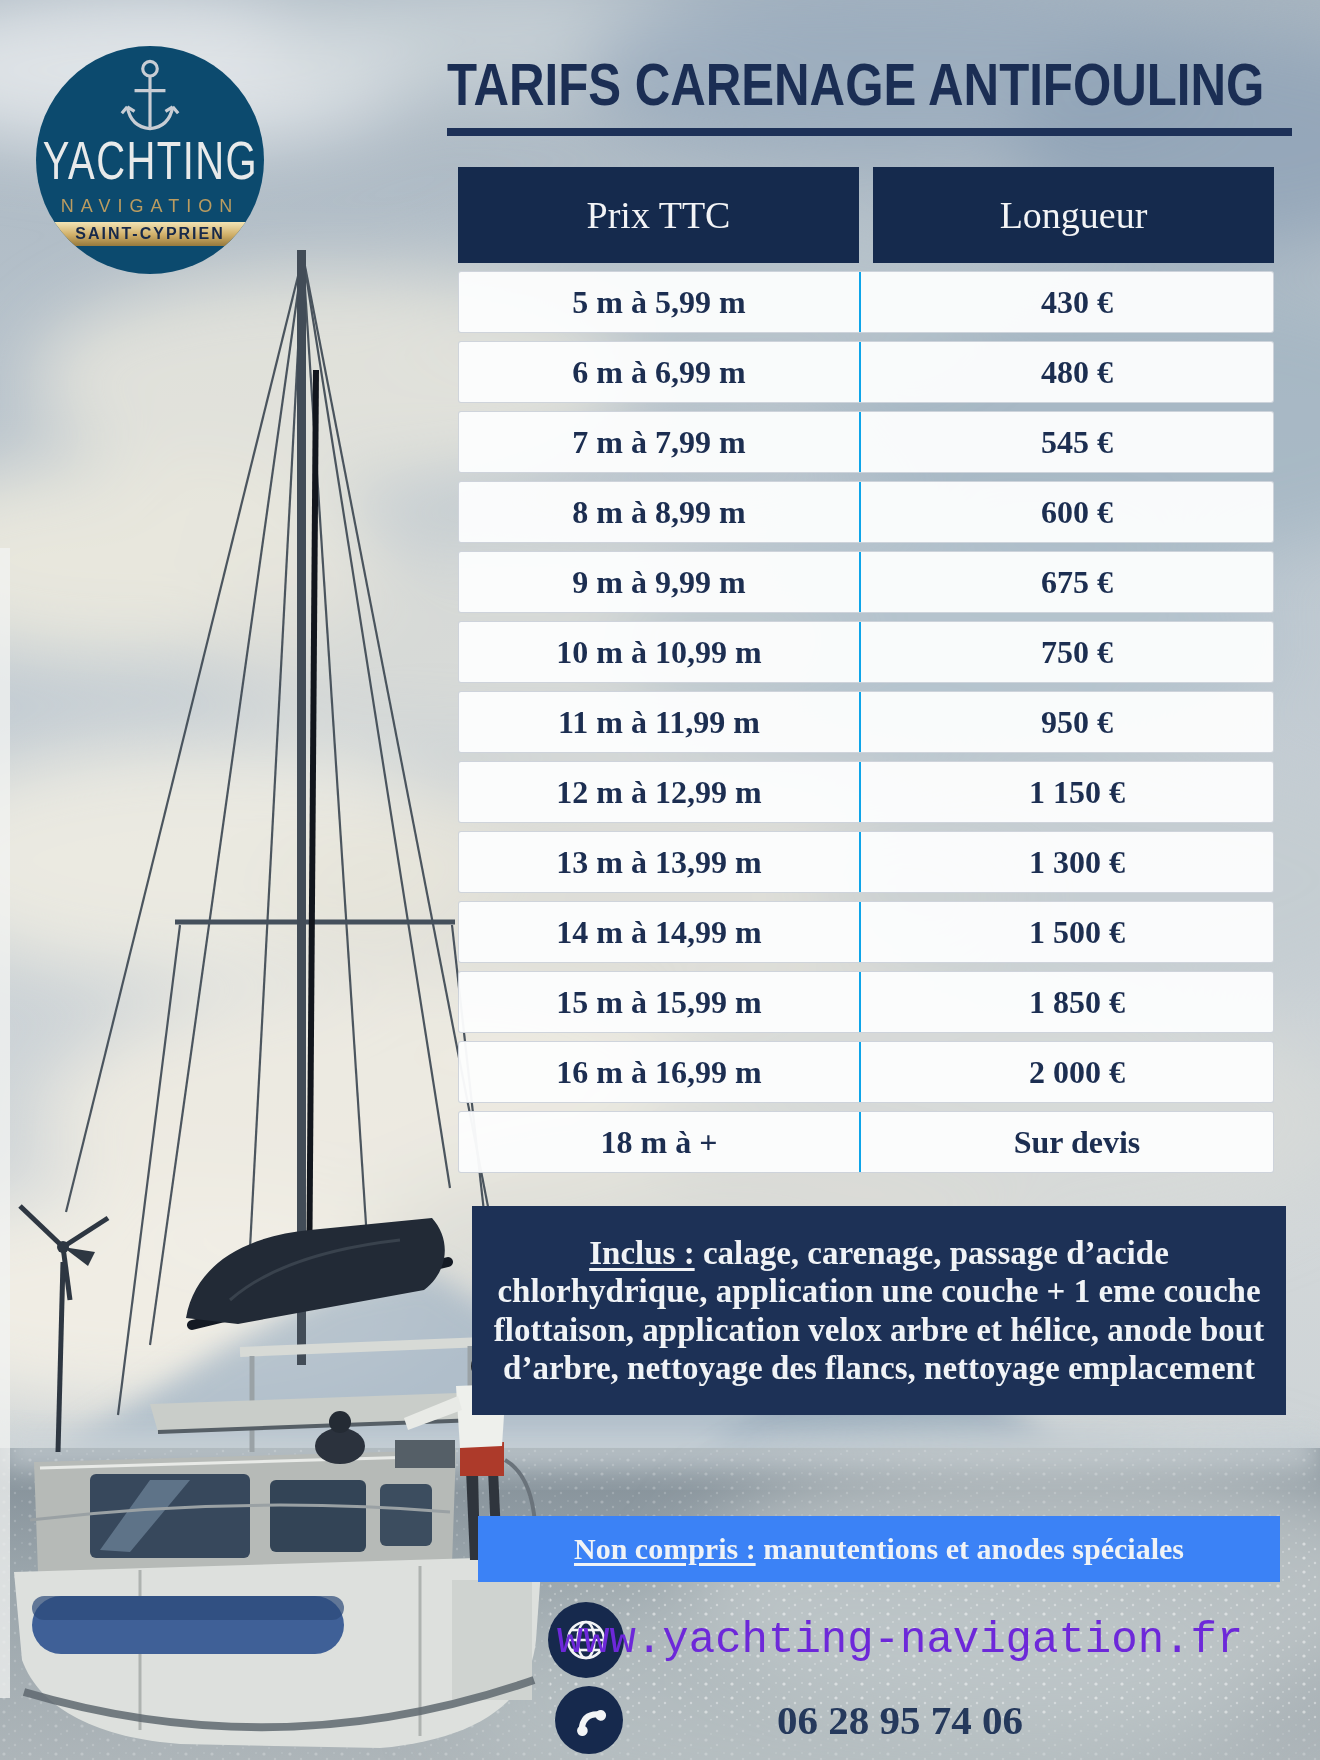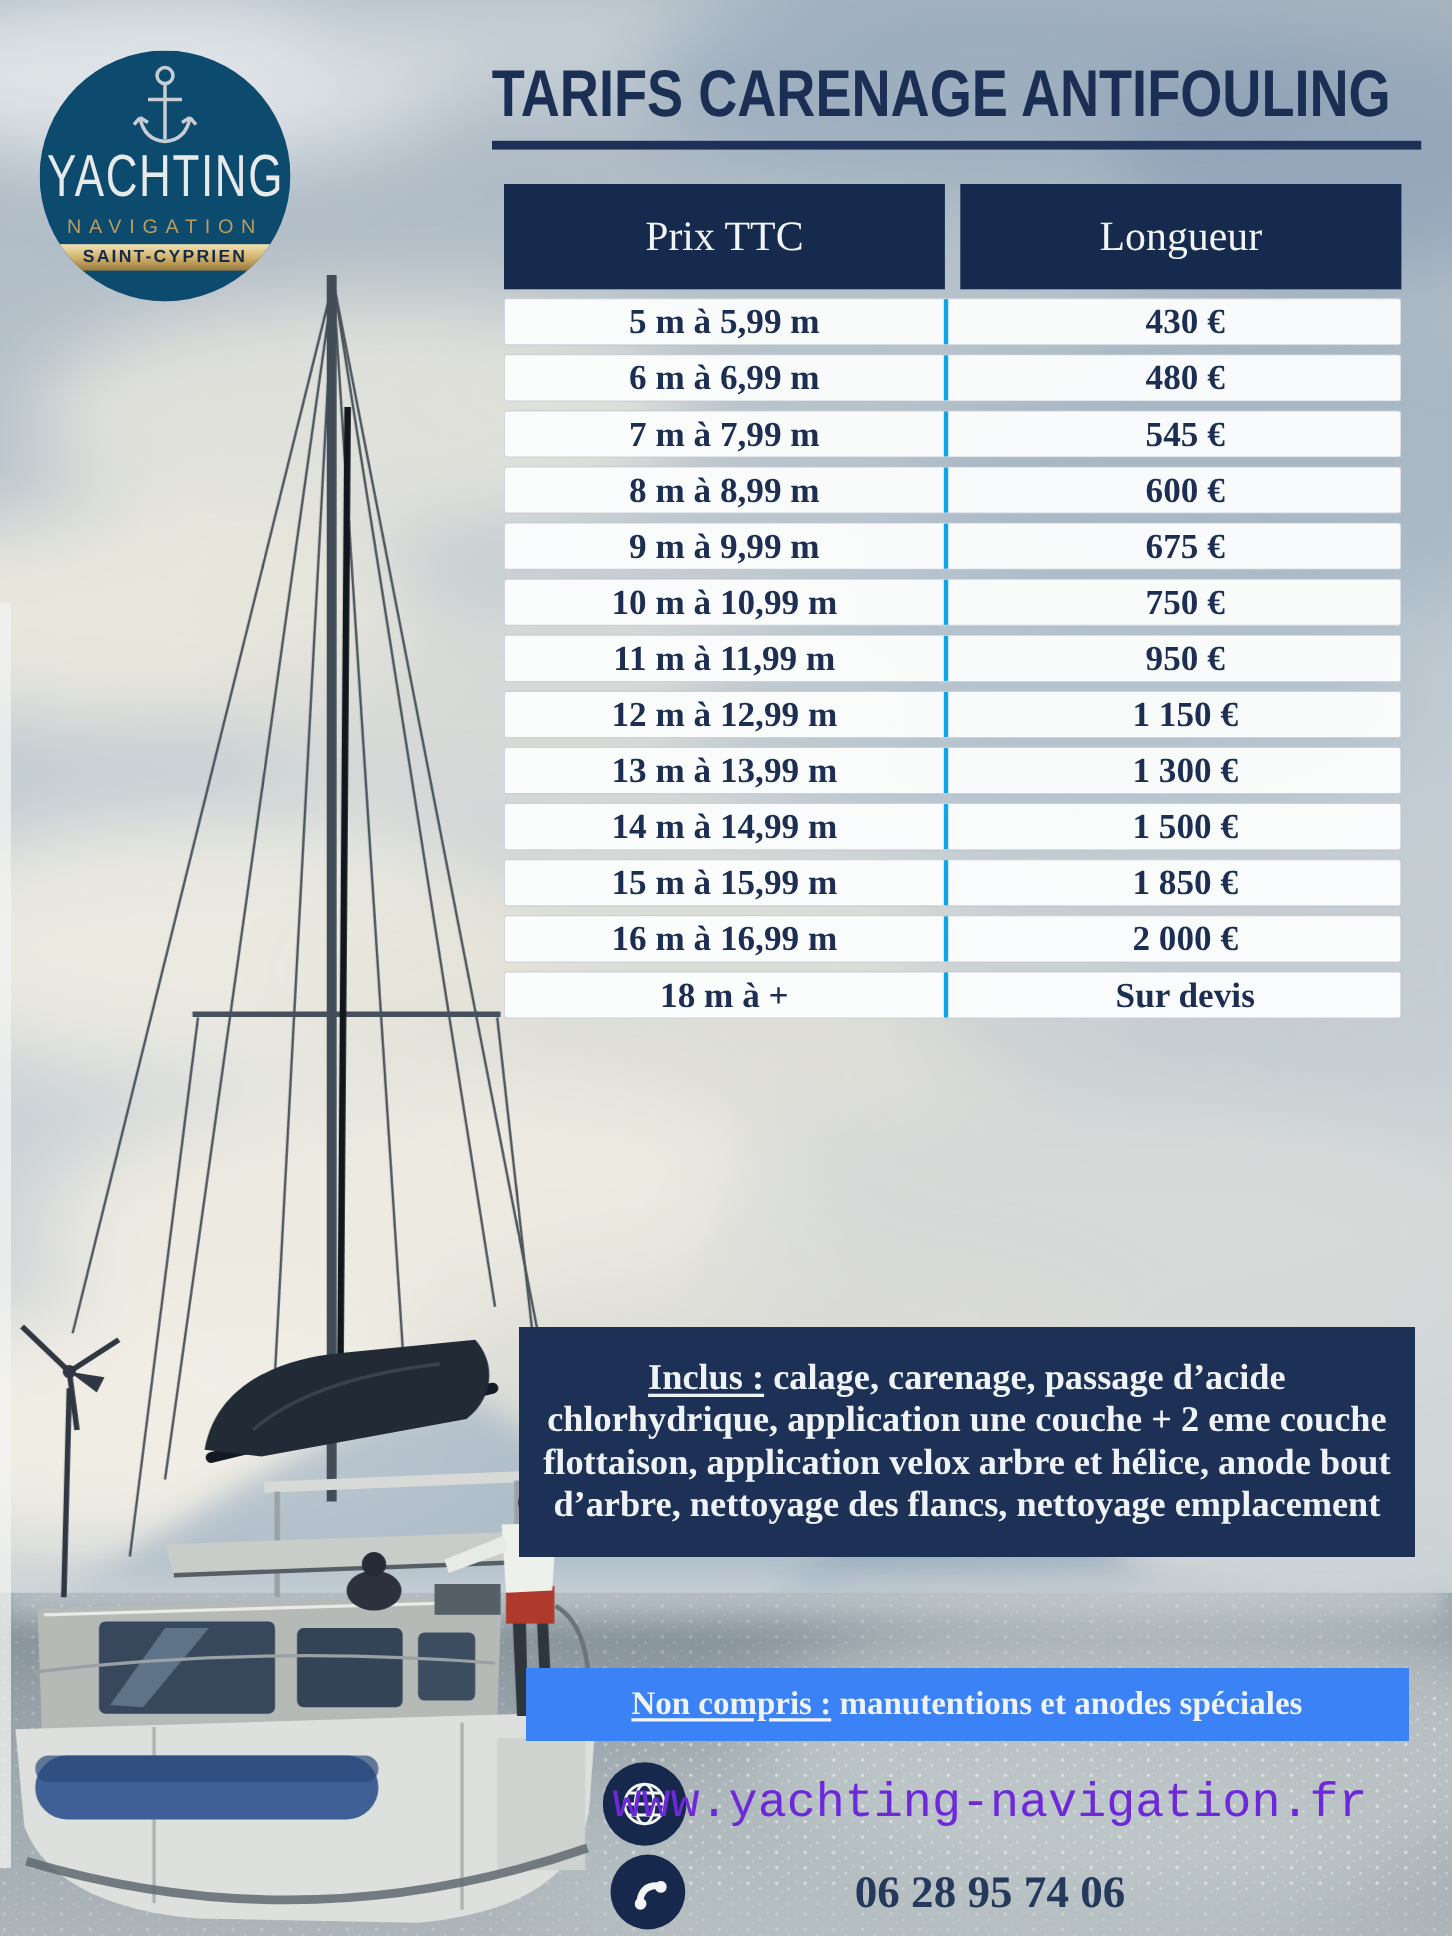--- a/index.html
+++ b/index.html
@@ -27,26 +27,26 @@
   .title{position:absolute;left:447px;top:50px;white-space:nowrap;
         font-family:"Liberation Sans",sans-serif;font-weight:bold;font-size:60px;
         color:#1b2e54;transform:scaleX(.82);transform-origin:left top;letter-spacing:0px;}
   .title-underline{position:absolute;left:447px;top:128px;width:845px;height:8px;background:#1d3158;}
 
   
   .price-table{position:absolute;left:458px;top:167px;width:816px;}
   .thead{display:flex;gap:14px;height:96px;}
   .thead .hcell{flex:1;background:#152a4d;display:flex;align-items:center;justify-content:center;
         color:#f3f4f6;font-size:38px;}
-  .trow{display:flex;height:43px;margin-top:8px;background:rgba(252,253,253,.96);
+  .trow{display:flex;height:62px;margin-top:8px;background:rgba(252,253,253,.96);
         border:1px solid rgba(150,162,180,.45);border-radius:3px;box-sizing:border-box;}
   .trow .cell{display:flex;align-items:center;justify-content:center;
         color:#1c2e51;font-size:32px;font-weight:bold;}
   .trow .c1{width:50.5%;}
-  .trow .c2{width:49.5%;border-left:4px solid #0ea5e9;padding-left:20px;}
+  .trow .c2{width:49.5%;border-left:2px solid #0ea5e9;padding-left:20px;}
 
   
   .inclus-box{position:absolute;left:472px;top:1206px;width:814px;box-sizing:border-box;
         background:#1d3156;padding:28px 20px;text-align:center;color:#f0f3f6;
         font-size:33px;font-weight:bold;line-height:1.16;}
   .noncompris-box{position:absolute;left:478px;top:1476px;width:802px;height:66px;box-sizing:border-box;
         background:#3b82f6;display:flex;align-items:center;justify-content:center;
         color:#f0f3f6;font-size:30px;font-weight:bold;margin-top:40px;}
   .u{text-decoration:underline;text-underline-offset:4px;}
 
@@ -284,21 +284,21 @@
         <div class="trow">
       <div class="cell c1">18 m à +</div>
       <div class="cell c2">Sur devis</div>
     </div>
       </div>
   </div>
 
   <div class="inclus-box">
     <span class="u">Inclus :</span>
     <span> </span>
-    <span>calage, carenage, passage d’acide chlorhydrique, application une couche + 2 eme couche flottaison, application velox arbre et hélice, anode bout d’arbre, nettoyage des flancs, nettoyage emplacement</span>
+    <span>calage, carenage, passage d’acide chlorhydrique, application une couche + 1 eme couche flottaison, application velox arbre et hélice, anode bout d’arbre, nettoyage des flancs, nettoyage emplacement</span>
   </div>
 
   <div class="noncompris-box">
     <span><span class="u">Non compris :</span>
     <span> </span>
     <span>manutentions et anodes spéciales</span></span>
   </div>
 
   <div class="globe-badge">
     <svg width="46" height="46" viewBox="0 0 46 46">

